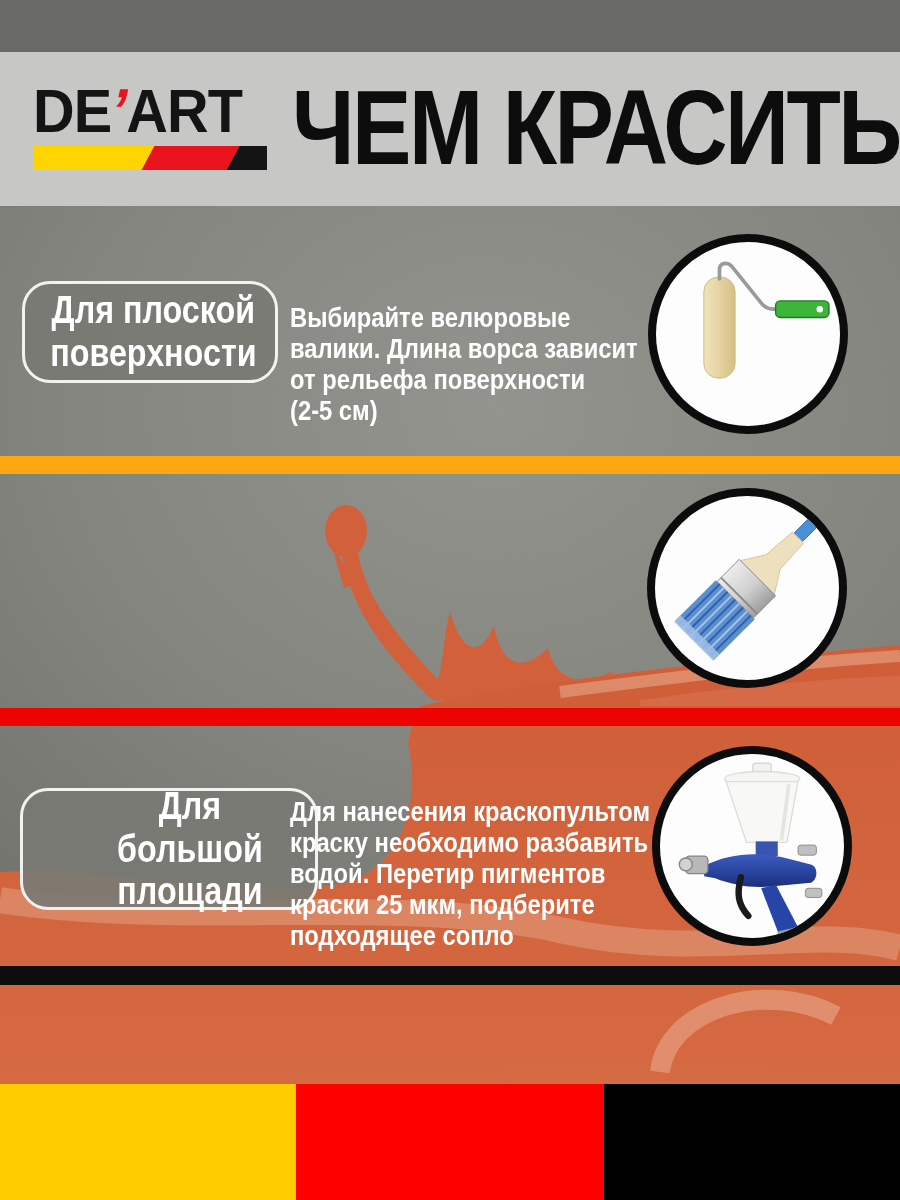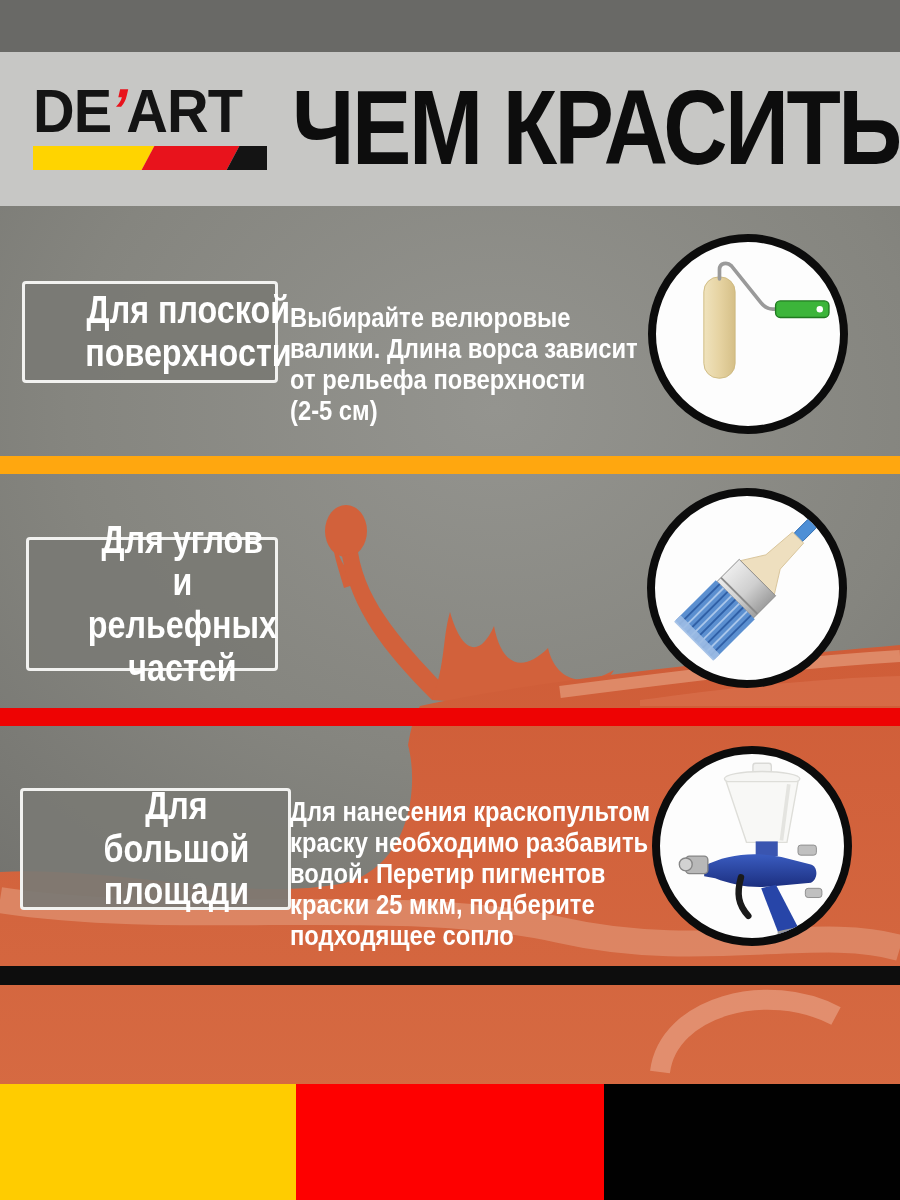--- a/index.html
+++ b/index.html
@@ -25,28 +25,28 @@
                font-size:106px; line-height:1; letter-spacing:-3px; white-space:nowrap; }
   .page-title .cond{ display:inline-block; transform:scaleX(.84); transform-origin:0 50%; }
   
   .splash{ position:absolute; left:0; top:0; z-index:1; }
   
   .stripe{ position:absolute; left:0; width:900px; height:18px; z-index:2; }
   .stripe-orange{ top:456px; background:#ffa70f; }
   .stripe-red{ top:708px; background:#ee0303; }
   .stripe-black{ top:966px; height:19px; background:#0d0d0d; }
   
-  .label-box{ position:absolute; z-index:3; border:3px solid #f2f2f0; border-radius:4px;
-              background:rgba(122,122,116,.92); display:flex; align-items:center; justify-content:flex-start;padding-left:42px; }
+  .label-box{ position:absolute; z-index:3; border:3px solid #f2f2f0; border-radius:28px;
+              background:rgba(122,122,116,.92); display:flex; align-items:center; justify-content:flex-end;padding-left:42px; }
   .label-box .txt{ color:#fff; font-weight:bold; font-size:38px; line-height:1.12;
                    white-space:pre-line; text-align:center; display:inline-block;
                    transform:scaleX(.85); transform-origin:50% 50%; }
   .box-1{ left:22px; top:281px; width:256px; height:102px; }
   .box-2{ left:26px; top:537px; width:252px; height:134px; }
-  .box-3{ left:20px; top:788px; width:271px; height:122px; }
+  .box-3{ left:20px; top:788px; width:298px; height:122px; }
   
   .desc{ position:absolute; z-index:3; color:#fff; font-weight:bold; font-size:27px;
          line-height:31px; white-space:pre-line; }
   .desc .cond, .desc{ }
   .desc-inner{ display:inline-block; transform:scaleX(.88); transform-origin:0 0; white-space:pre-line; }
   .desc-1{ left:290px; top:272px; }
   .desc-2{ left:290px; top:582px; }
   .desc-3{ left:290px; top:766px; }
   
   .circle{ position:absolute; z-index:3; width:200px; height:200px; border-radius:50%;
@@ -122,25 +122,20 @@
             <stop offset="1" stop-color="#d5bf87"></stop>
         </linearGradient>
       </defs>
       <rect x="52" y="38" width="34" height="110" rx="16" fill="url(#rollGrad)" stroke="#cdb87e" stroke-width="1"></rect>
       <path d="M 69,40 L 69,30 C 69,23 77,21 82,26 L 114,66 C 118,71 121,73 127,73 L 134,73" stroke="#9a9a9a" stroke-width="4" fill="none" stroke-linecap="round"></path>
       <rect x="130" y="64" width="58" height="18" rx="5" fill="#3cb53a" stroke="#1f7a1f" stroke-width="1.5"></rect>
       <circle cx="178" cy="73" r="3.5" fill="#ffffff"></circle>
     </svg>
   </div>
 
-  <div class="label-box box-2">
-    <span class="txt">Для углов и
-рельефных
-частей</span>
-  </div>
   <div class="circle circle-2">
     <svg width="184" height="184" viewBox="0 0 200 200">
       <defs>
         <linearGradient id="ferrGrad" x1="0" y1="0" x2="1" y2="0">
           <stop offset="0" stop-color="#ececec"></stop>
             <stop offset="0.55" stop-color="#cfcfcf"></stop>
             <stop offset="1" stop-color="#9e9e9e"></stop>
         </linearGradient>
       </defs>
       <g transform="rotate(45 100 100)">

